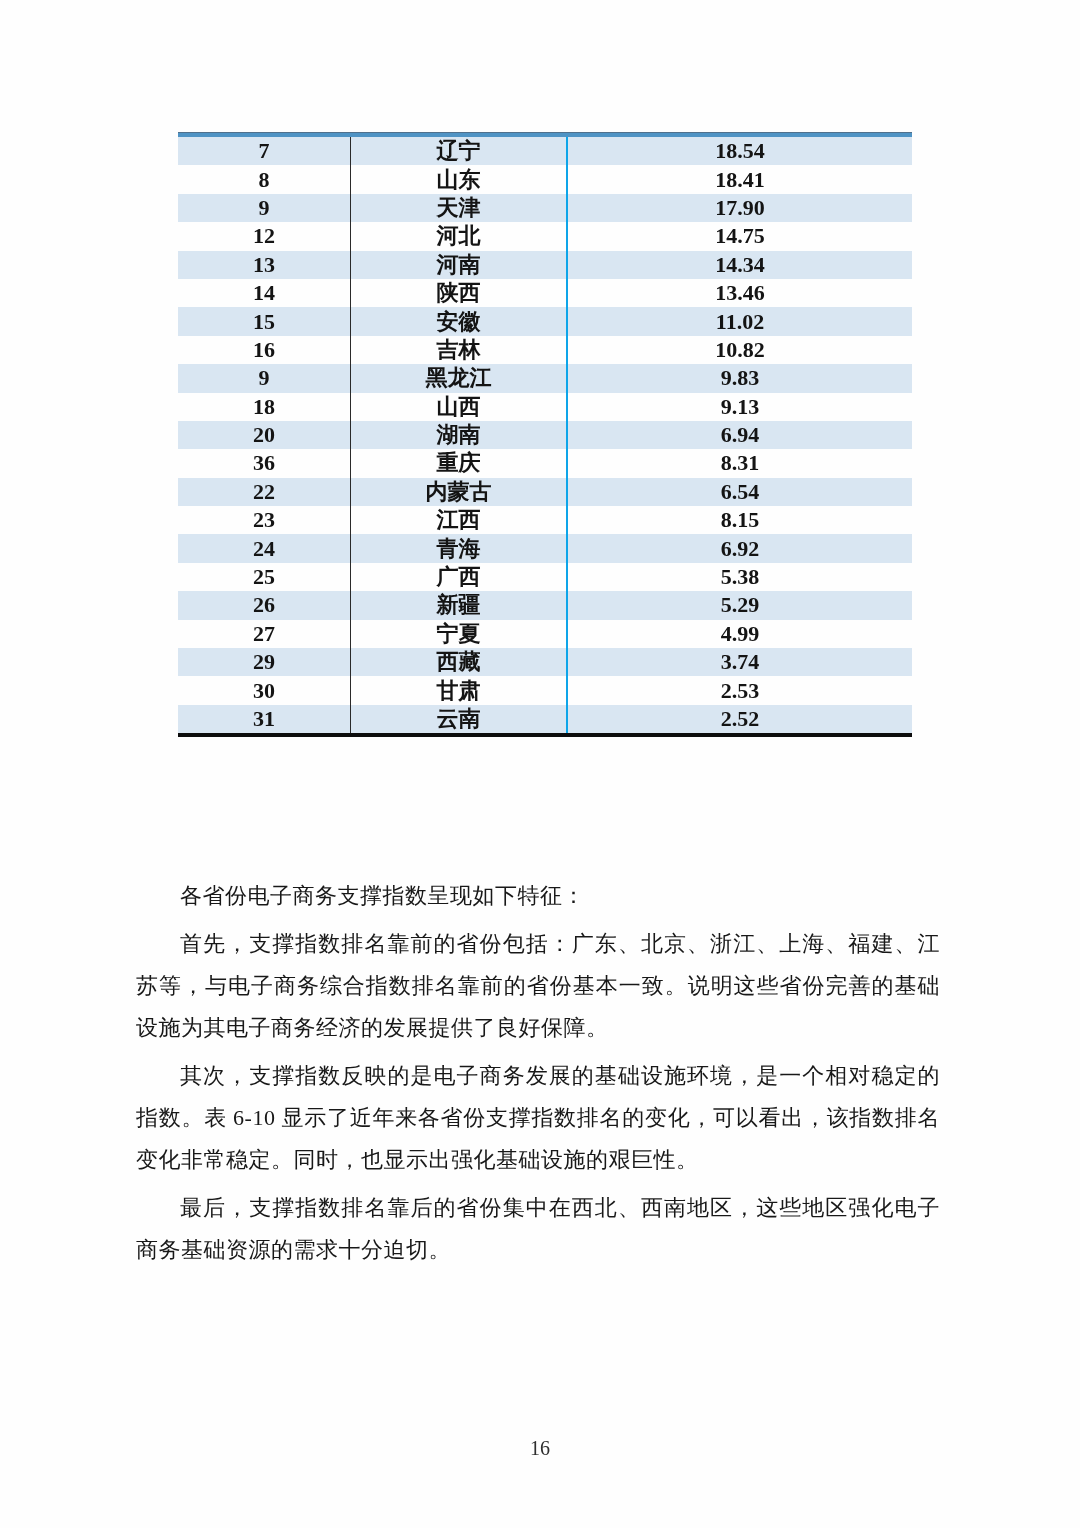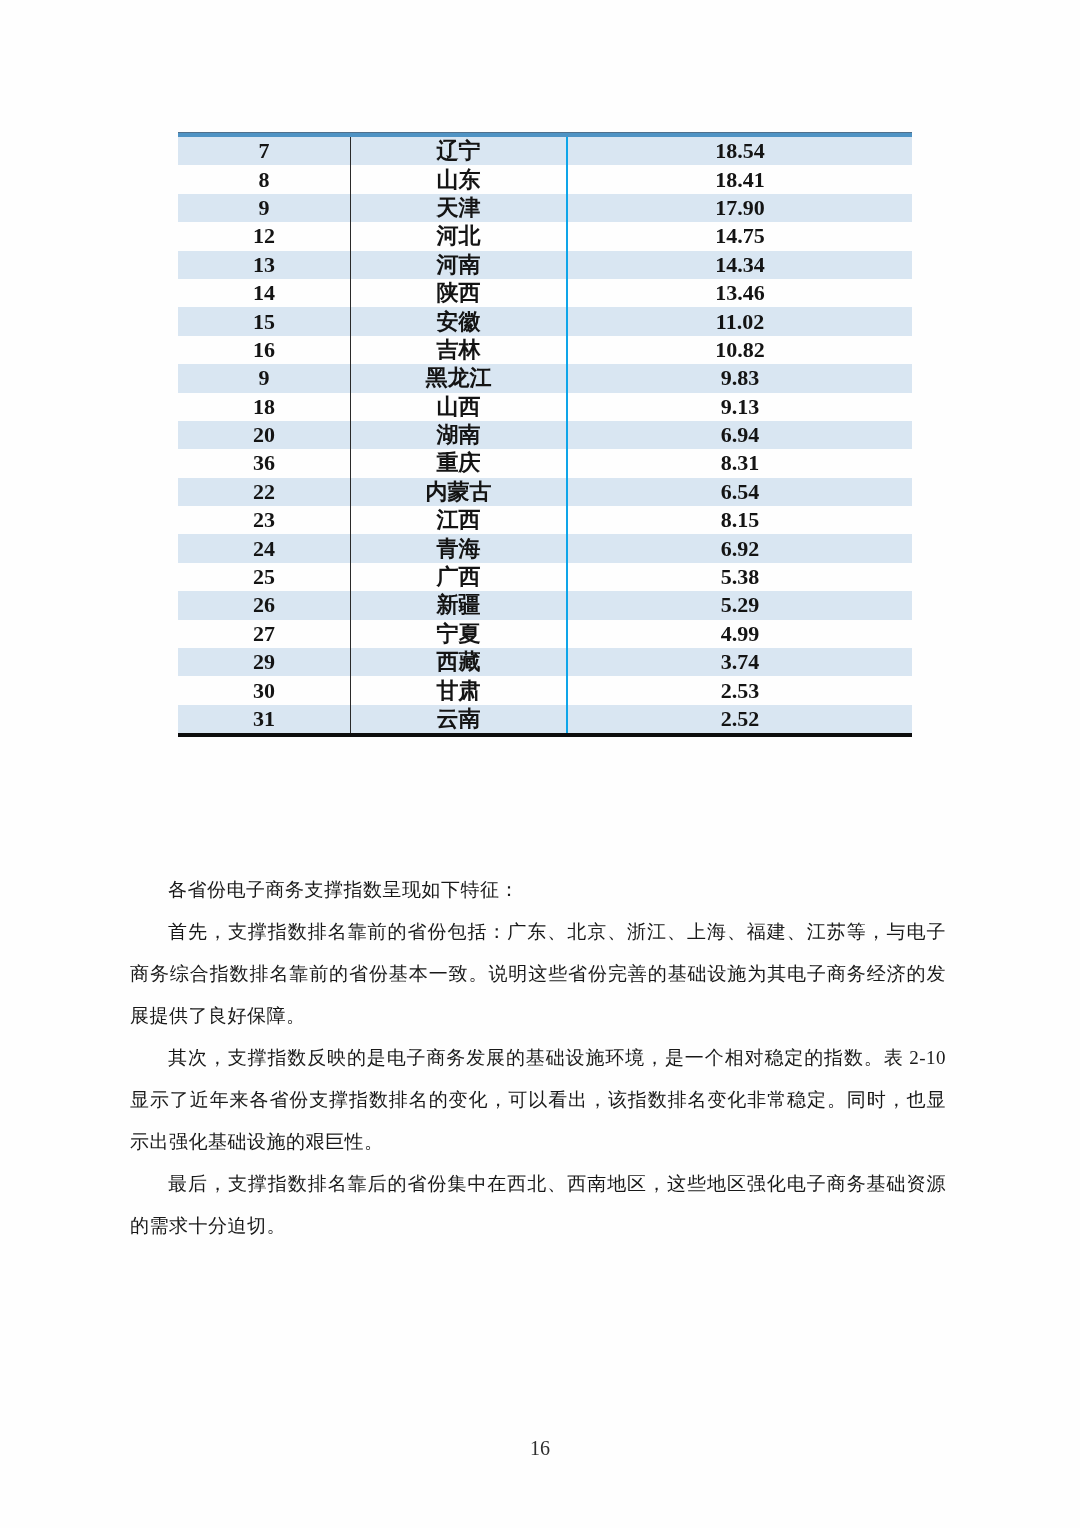--- a/index.html
+++ b/index.html
@@ -48,22 +48,22 @@
   td.col-value { width: 344px; font-weight: 700; }
 
   
   .body-text {
     position: absolute;
     left: 130px;
     top: 869px;
     width: 816px;
   }
   .body-text p {
-    margin: 0;
-    font-size: 19px;
+    margin: 6px;
+    font-size: 22px;
     line-height: 42px;
     text-align: justify;
     text-indent: 2em;
     color: #181818;
     letter-spacing: 0.5px;
   }
 
   
   .page-number {
     position: absolute;
@@ -186,19 +186,19 @@
           <td class="col-rank">31</td>
           <td class="col-province">云南</td>
           <td class="col-value">2.52</td>
         </tr>
       </tbody>
   </table>
 
   <div class="body-text">
     <p>各省份电子商务支撑指数呈现如下特征：</p>
     <p>首先，支撑指数排名靠前的省份包括：广东、北京、浙江、上海、福建、江苏等，与电子商务综合指数排名靠前的省份基本一致。说明这些省份完善的基础设施为其电子商务经济的发展提供了良好保障。</p>
-    <p>其次，支撑指数反映的是电子商务发展的基础设施环境，是一个相对稳定的指数。表 2-10 显示了近年来各省份支撑指数排名的变化，可以看出，该指数排名变化非常稳定。同时，也显示出强化基础设施的艰巨性。</p>
+    <p>其次，支撑指数反映的是电子商务发展的基础设施环境，是一个相对稳定的指数。表 6-10 显示了近年来各省份支撑指数排名的变化，可以看出，该指数排名变化非常稳定。同时，也显示出强化基础设施的艰巨性。</p>
     <p>最后，支撑指数排名靠后的省份集中在西北、西南地区，这些地区强化电子商务基础资源的需求十分迫切。</p>
   </div>
 
   <div class="page-number">16</div>
 
 </div>
 
 </body></html>

